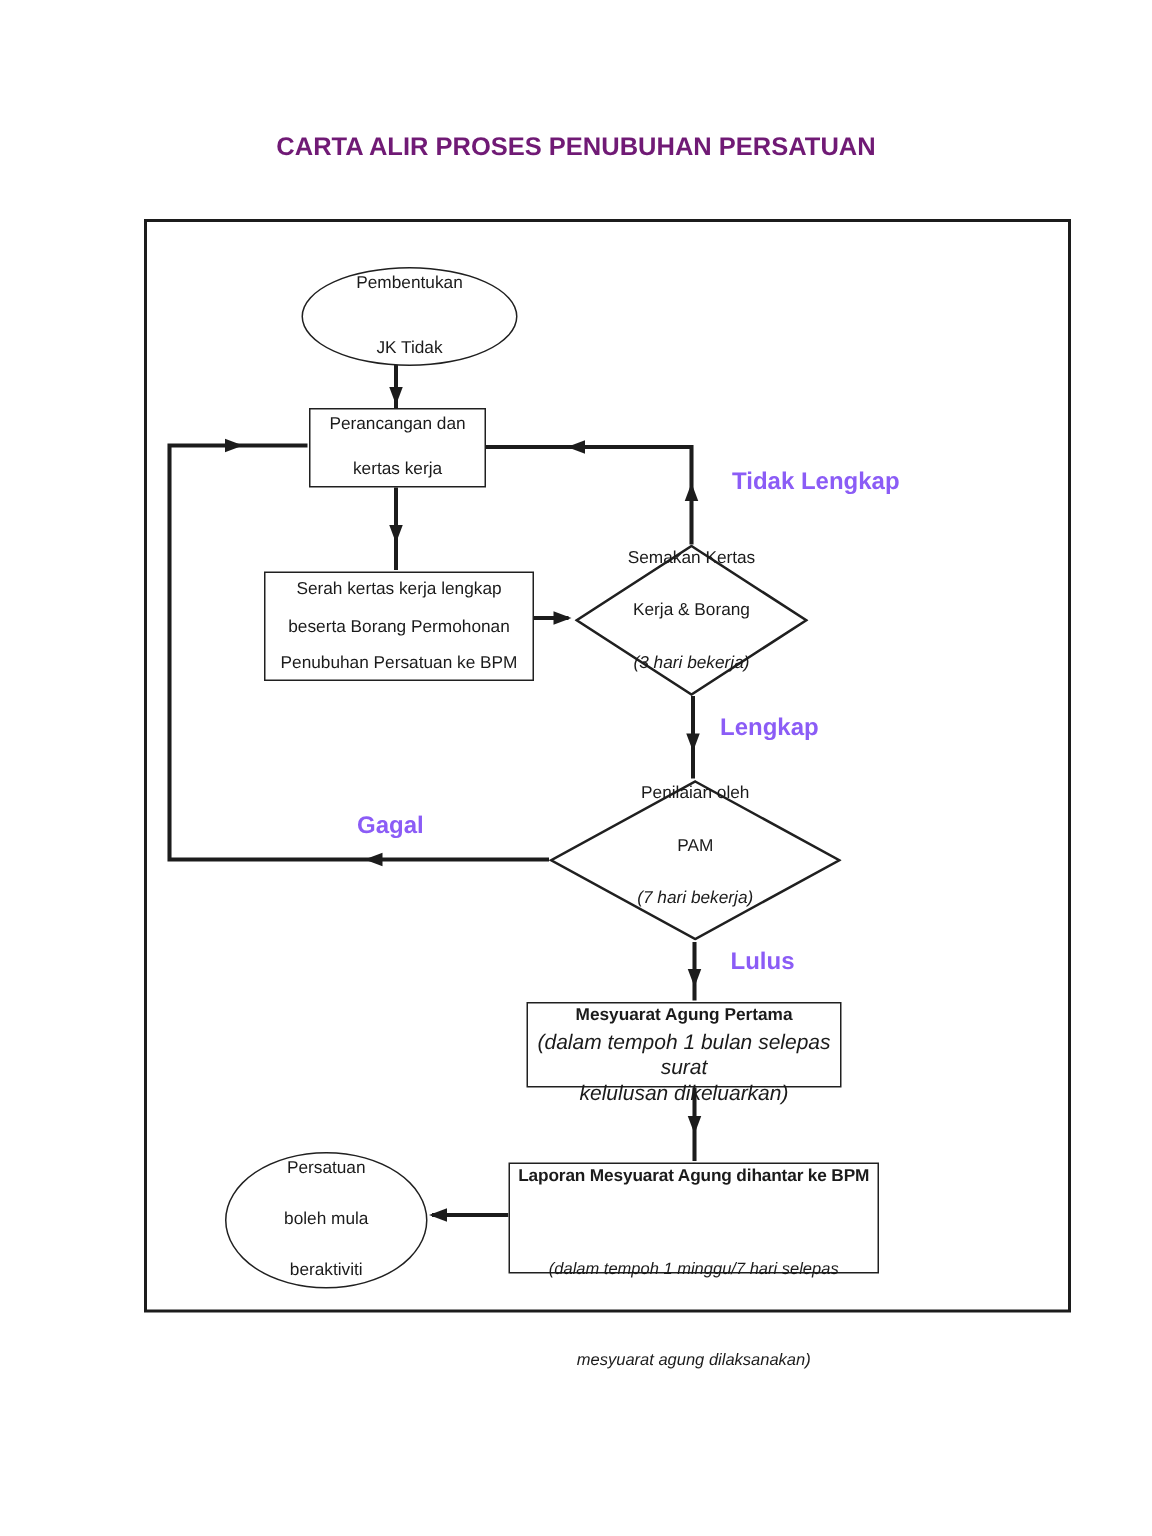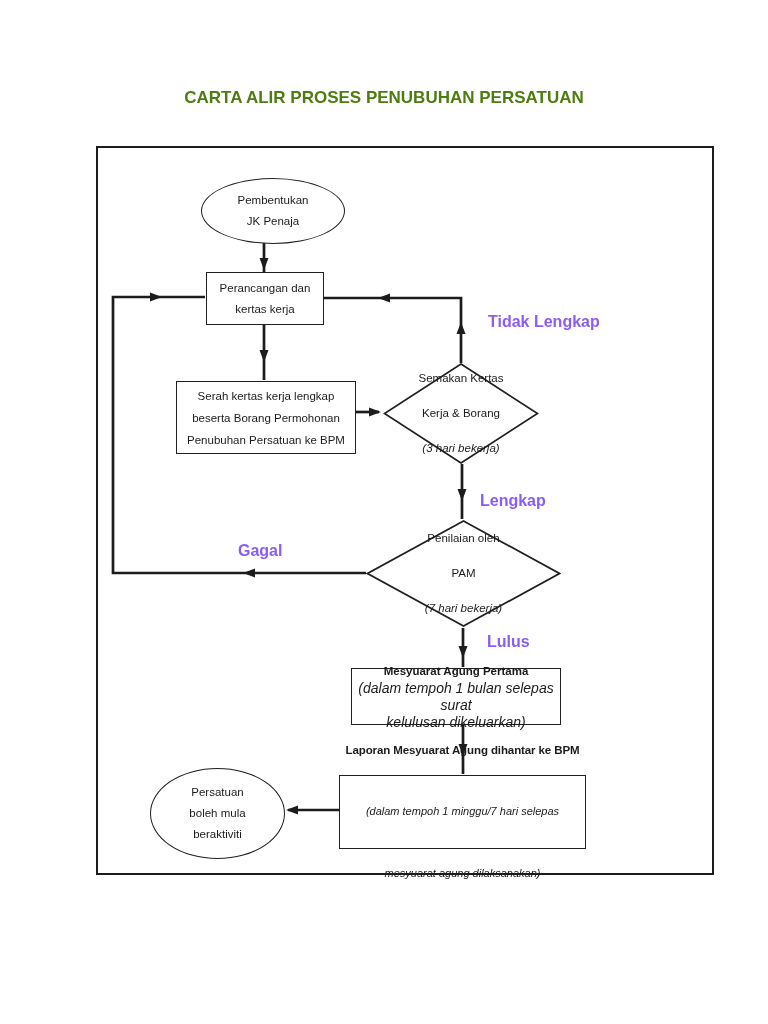--- a/index.html
+++ b/index.html
@@ -9,37 +9,37 @@
     font-family: "Liberation Sans", sans-serif;
     color: #1b1b1b;
     position: relative;
     overflow: hidden;
   }
   .page { position: absolute; inset: 0; }
   .title {
     position: absolute; top: 88px; left: 0; width: 768px;
     text-align: center;
     font-size: 17px; font-weight: 700; letter-spacing: 0px;
-    color: #4d7c0f;
+    color: #701a75;
   }
   .frame {
     position: absolute; left: 96px; top: 146px;
     width: 614px; height: 725px;
     border: 2px solid #1c1c1c;
     background: transparent;
   }
   .connectors {
     position: absolute; left: 0; top: 0;
     width: 768px; height: 1024px;
     pointer-events: none;
   }
   .node {
     position: absolute;
     display: flex; flex-direction: column;
-    align-items: center; justify-content: center;
+    align-items: center; justify-content: space-between;
     text-align: center;
     font-size: 11.5px; line-height: 21px;
     background: #ffffff;
   }
   .oval { border: 1.6px solid #202020; border-radius: 50%; }
   .rect { border: 1.6px solid #202020; }
   .diamond { background: transparent; border: none; }
   .diamond svg { position: absolute; left: 0; top: 0; }
   .diamond .dtext {
     position: relative; z-index: 2;
@@ -60,21 +60,21 @@
   #node-laporan  { left: 339px; top: 775px; width: 245px; height: 72px; line-height: 17.5px; gap: 44px; }
   #node-laporan .bold-line { font-size: 11.5px; letter-spacing: -0.1px; }
   #node-laporan .italic { font-size: 11px; }
   #node-end      { left: 150px; top: 768px; width: 133px; height: 89px; line-height: 21px; }
   .edge-label {
     position: absolute;
     font-size: 16px; font-weight: 700; color: #8b5cf6;
     white-space: nowrap;
   }
   #label-tidak-lengkap { left: 488px; top: 313px; }
-  #label-lengkap       { left: 480px; top: 492px; }
+  #label-lengkap       { left: 480px; top: 477px; }
   #label-gagal         { left: 238px; top: 542px; }
   #label-lulus         { left: 487px; top: 633px; }
   .stroke { stroke: #1c1c1c; stroke-width: 2.7; fill: none; }
   .head { fill: #1c1c1c; stroke: none; }
   .dshape { fill: #ffffff; stroke: #202020; stroke-width: 1.7; }
 </style>
 </head>
 <body>
 
 <div class="page">
@@ -119,21 +119,21 @@
       <polygon class="head" points="463,756 458.5,744 467.5,744"></polygon>
     </g>
     <g>
       <line class="stroke" x1="339" y1="810" x2="288" y2="810"></line>
       <polygon class="head" points="286,810 298,805.5 298,814.5"></polygon>
     </g>
   </svg>
 
   <div id="node-start" class="node oval">
     <span>Pembentukan</span>
-    <span>JK Penaja</span>
+    <span>JK Tidak</span>
   </div>
 
   <div id="node-peranc" class="node rect">
     <span>Perancangan dan</span>
     <span>kertas kerja</span>
   </div>
 
   <div id="node-serah" class="node rect">
     <span>Serah kertas kerja lengkap</span>
     <span>beserta Borang Permohonan</span>

